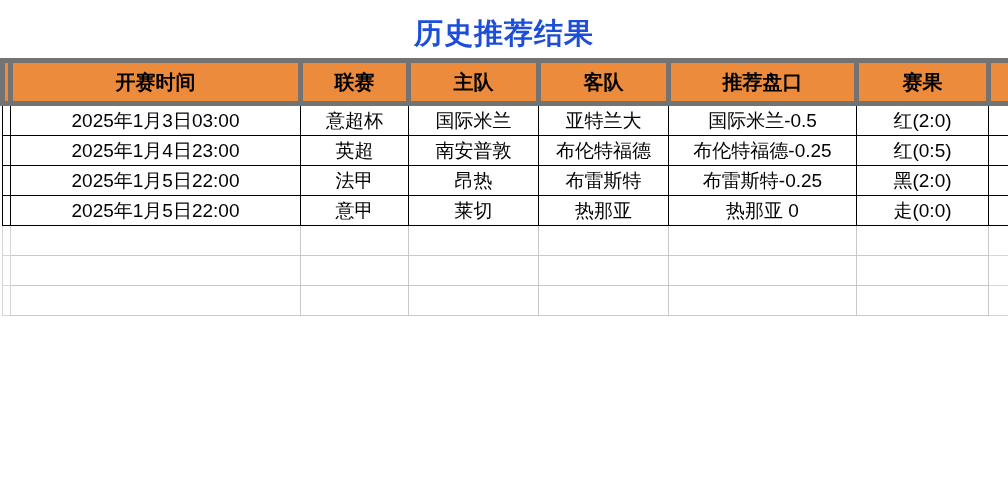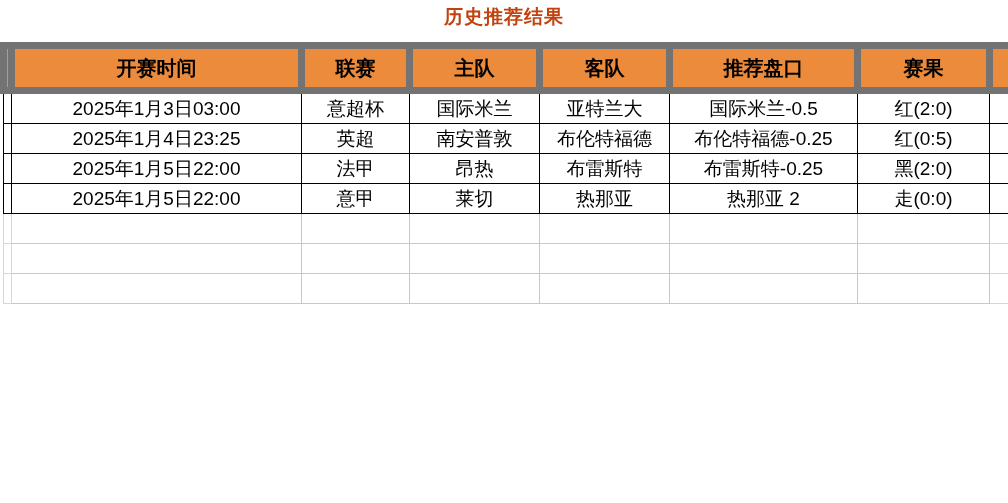--- a/index.html
+++ b/index.html
@@ -15,25 +15,25 @@
   }
   .page {
     position: relative;
     width: 1008px;
     height: 503px;
     background: #ffffff;
     box-sizing: border-box;
   }
   .title {
     text-align: center;
-    font-size: 19px;
+    font-size: 29px;
     font-weight: bold;
-    color: #c2410c;
+    color: #1d4ed8;
     letter-spacing: 1px;
-    padding-top: 0;
+    padding-top: 16px;
     padding-bottom: 8px;
     line-height: 34px;
   }
   table.sheet {
     border-collapse: collapse;
     width: 1008px;
     table-layout: fixed;
   }
   table.sheet td, table.sheet th {
     border: 1px solid #c8c8c8;
@@ -47,21 +47,21 @@
     height: 29px;
     white-space: nowrap;
     overflow: hidden;
   }
   
   tr.header-row th {
     background: #ED8B3C;
     font-weight: bold;
     font-size: 20px;
     height: 38px;
-    border: 7px solid #737373;
+    border: 5px solid #737373;
     color: #000000;
   }
   tr.data-row td {
     border: 1px solid #000000;
     height: 29px;
   }
   
   td.gutter, th.gutter {
     border: 1px solid #d6d6d6;
     background: #ffffff;
@@ -122,21 +122,21 @@
         <td>2025年1月3日03:00</td>
         <td>意超杯</td>
         <td>国际米兰</td>
         <td>亚特兰大</td>
         <td>国际米兰-0.5</td>
         <td class="res-red">红(2:0)</td>
         <td class="gutter"></td>
       </tr>
       <tr class="data-row">
         <td class="gutter"></td>
-        <td>2025年1月4日23:25</td>
+        <td>2025年1月4日23:00</td>
         <td>英超</td>
         <td>南安普敦</td>
         <td>布伦特福德</td>
         <td>布伦特福德-0.25</td>
         <td class="res-red">红(0:5)</td>
         <td class="gutter"></td>
       </tr>
       <tr class="data-row">
         <td class="gutter"></td>
         <td>2025年1月5日22:00</td>
@@ -146,21 +146,21 @@
         <td>布雷斯特-0.25</td>
         <td class="res-black">黑(2:0)</td>
         <td class="gutter"></td>
       </tr>
       <tr class="data-row">
         <td class="gutter"></td>
         <td>2025年1月5日22:00</td>
         <td>意甲</td>
         <td>莱切</td>
         <td>热那亚</td>
-        <td>热那亚 2</td>
+        <td>热那亚 0</td>
         <td class="res-pink">走(0:0)</td>
         <td class="gutter"></td>
       </tr>
 
       <tr class="empty-row">
         <td class="gutter"></td>
         <td></td>
         <td></td>
         <td></td>
         <td></td>

